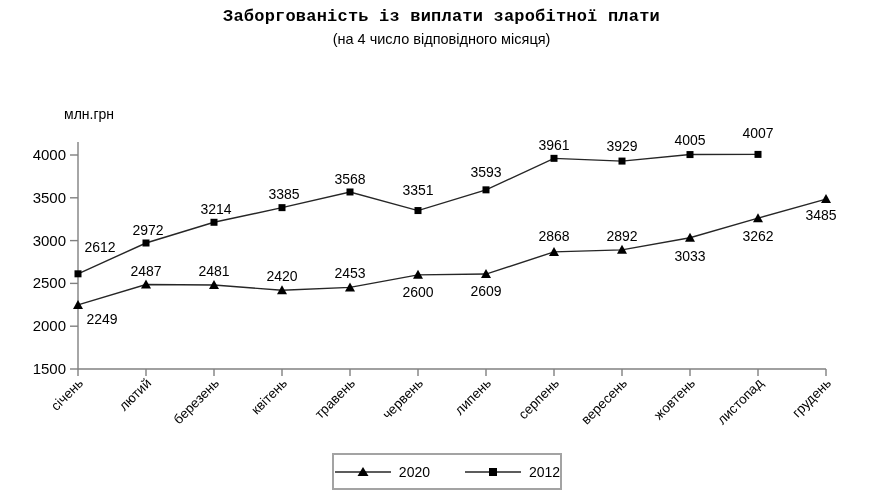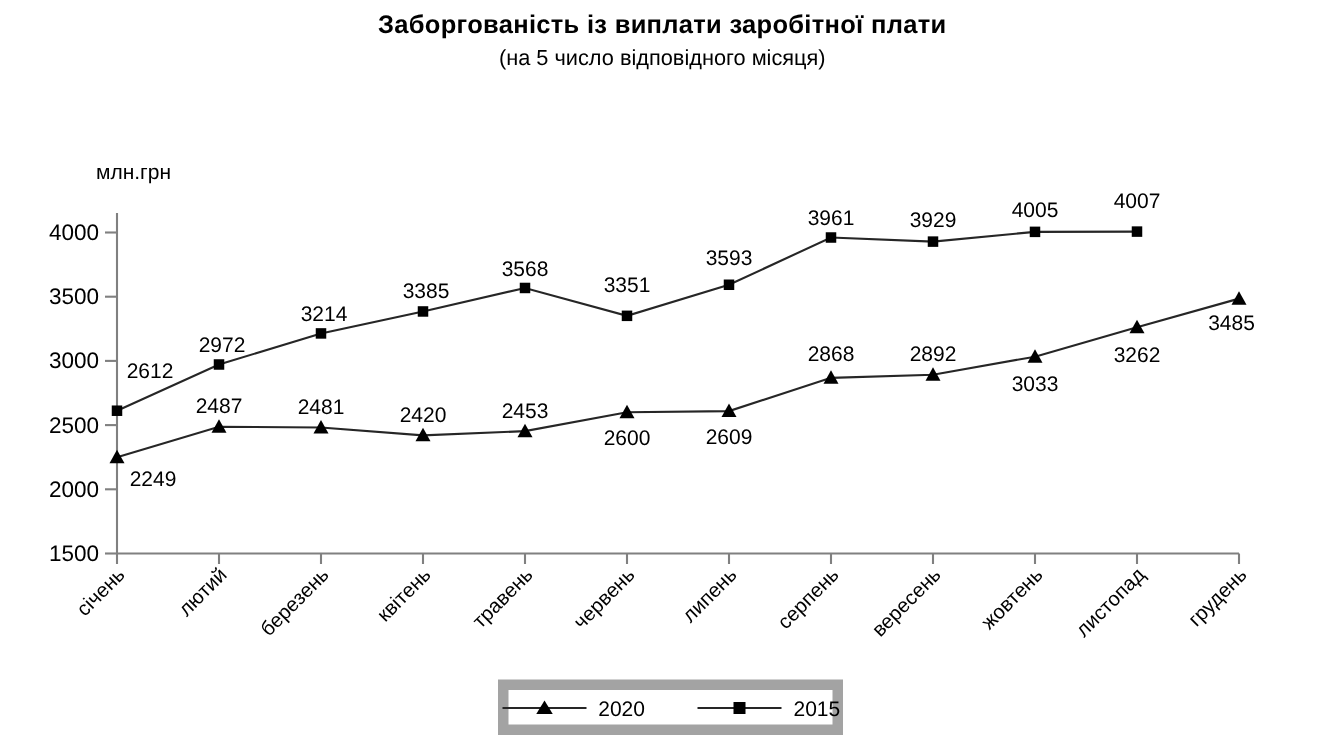--- a/index.html
+++ b/index.html
@@ -18,20 +18,21 @@
     top: 6px;
     left: 0;
     width: 100%;
     text-align: center;
   }
   .title-line {
     font-size: 17px;
     font-weight: bold;
     line-height: 22px;
     letter-spacing: 0.2px;
+    font-family: Liberation Mono, monospace;
   }
   .title-line sup {
     font-size: 11px;
     font-weight: bold;
   }
   .subtitle {
     font-size: 14.5px;
     font-weight: normal;
     line-height: 21px;
     margin-top: 1px;
@@ -44,21 +45,21 @@
   #chart-svg text {
     font-family: "Liberation Sans", sans-serif;
     fill: #000;
   }
   .legend-box {
     position: absolute;
     left: 332px;
     top: 453px;
     width: 230px;
     height: 37px;
-    border: 7px solid #a3a3a3;
+    border: 2px solid #a3a3a3;
     background: #ffffff;
     display: flex;
     align-items: center;
     justify-content: center;
     gap: 34px;
   }
   .legend-item {
     display: flex;
     align-items: center;
     gap: 7px;
@@ -155,33 +156,33 @@
       <rect x="618.5" y="157.57760000000002" width="7" height="7" fill="#000"></rect>
       <text x="622" y="151.07760000000002" font-size="14" text-anchor="middle">3929</text>
       <rect x="686.5" y="151.072" width="7" height="7" fill="#000"></rect>
       <text x="690" y="144.572" font-size="14" text-anchor="middle">4005</text>
       <rect x="754.5" y="150.9008" width="7" height="7" fill="#000"></rect>
       <text x="758" y="138.4008" font-size="14" text-anchor="middle">4007</text>
     </svg>
 
   <div class="title-block">
     <div class="title-line">Заборгованість із виплати заробітної плати</div>
-    <div class="subtitle">(на 5 число відповідного місяця)</div>
+    <div class="subtitle">(на 4 число відповідного місяця)</div>
   </div>
 
   <div class="legend-box">
     <div class="legend-item">
       <svg width="58" height="12" viewBox="0 0 58 12">
         <line x1="1" y1="6" x2="57" y2="6" stroke="#262626" stroke-width="1.4"></line>
         <path d="M29,1 L34.5,10 L23.5,10 Z" fill="#000"></path>
       </svg>
       <span>2020</span>
     </div>
     <div class="legend-item">
       <svg width="58" height="12" viewBox="0 0 58 12">
         <line x1="1" y1="6" x2="57" y2="6" stroke="#262626" stroke-width="1.4"></line>
         <rect x="25" y="2" width="8" height="8" fill="#000"></rect>
       </svg>
-      <span>2015</span>
+      <span>2012</span>
     </div>
   </div>
 
 </div>
 
 </body></html>

